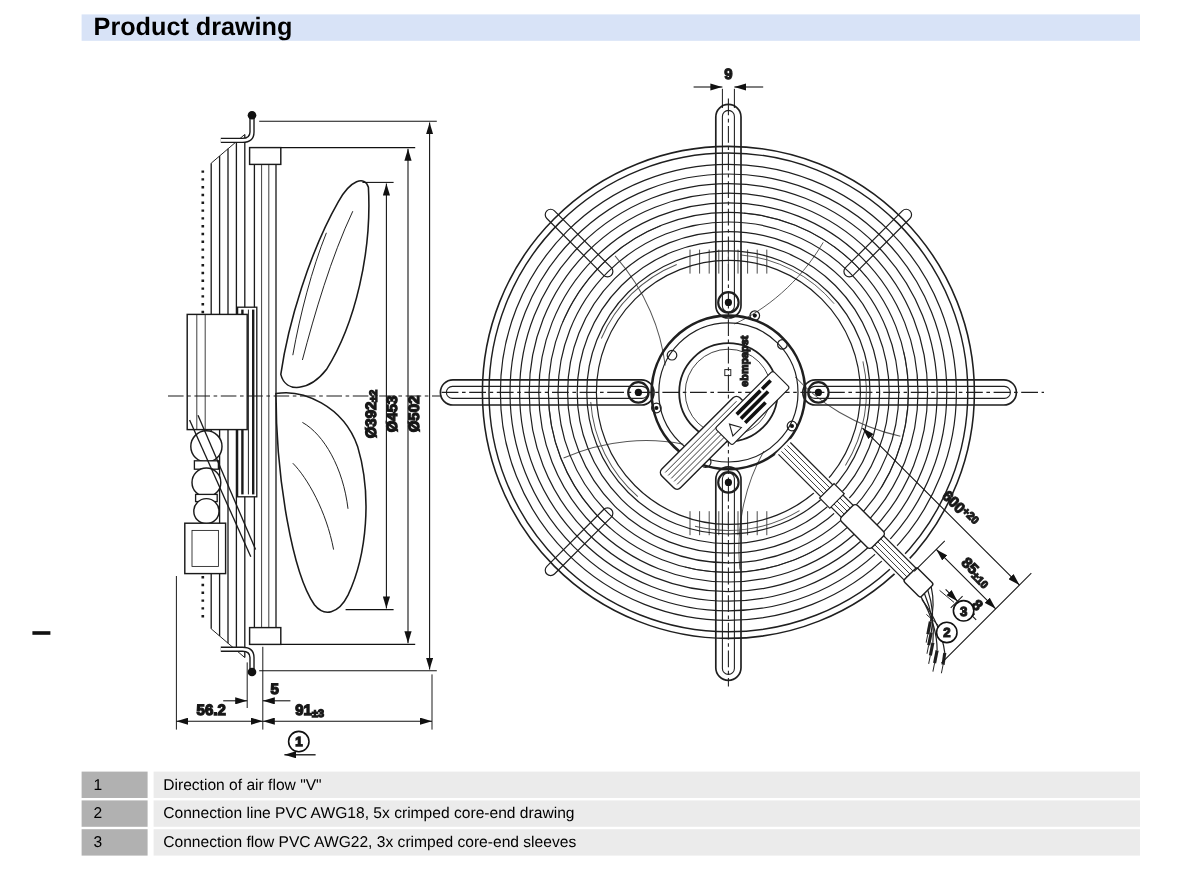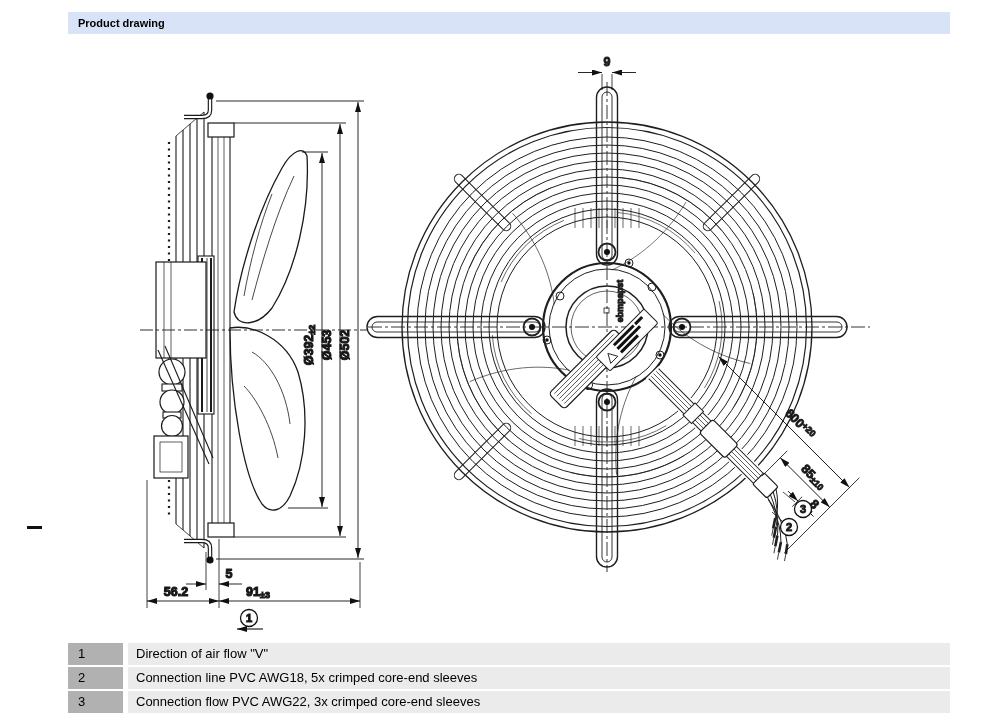--- a/index.html
+++ b/index.html
@@ -1,19 +1,19 @@
 <!DOCTYPE html>
 <html><head>
 <meta charset="utf-8">
 <style>
   html,body{margin:0;padding:0;background:#fff;}
   body{width:1000px;height:727px;position:relative;overflow:hidden;
        font-family:"Liberation Sans",sans-serif;color:#000;}
   .header{position:absolute;left:68px;top:12px;width:882px;height:22px;
-          background:#d8e3f7;font-weight:bold;font-size:11px;line-height:22px;
+          background:#d8e3f7;font-weight:bold;font-size:21px;line-height:22px;
           padding-left:10px;box-sizing:border-box;}
   .margin-dash{position:absolute;left:27px;top:526px;width:15px;height:3px;background:#111;}
   svg.drawing{position:absolute;left:0;top:0;}
   .legend{position:absolute;left:68px;top:643px;width:882px;}
   .lrow{display:flex;height:22px;margin-bottom:2px;font-size:13px;}
   .lnum{width:55px;background:#b1b1b1;line-height:22px;padding-left:10px;
         box-sizing:border-box;margin-right:5px;}
   .ldesc{flex:1;background:#ebebeb;line-height:22px;padding-left:8px;}
   .dim{font:bold 12.5px "Liberation Sans",sans-serif;fill:#111;}
   .dimtol{font-size:9px;}
@@ -334,19 +334,19 @@
   </g>
 </svg>
 
 <div class="legend">
   <div class="lrow">
     <div class="lnum">1</div>
     <div class="ldesc">Direction of air flow "V"</div>
   </div>
   <div class="lrow">
     <div class="lnum">2</div>
-    <div class="ldesc">Connection line PVC AWG18, 5x crimped core-end sleeves</div>
+    <div class="ldesc">Connection line PVC AWG18, 5x crimped core-end drawing</div>
   </div>
   <div class="lrow">
     <div class="lnum">3</div>
     <div class="ldesc">Connection flow PVC AWG22, 3x crimped core-end sleeves</div>
   </div>
 </div>
 
 </body></html>

